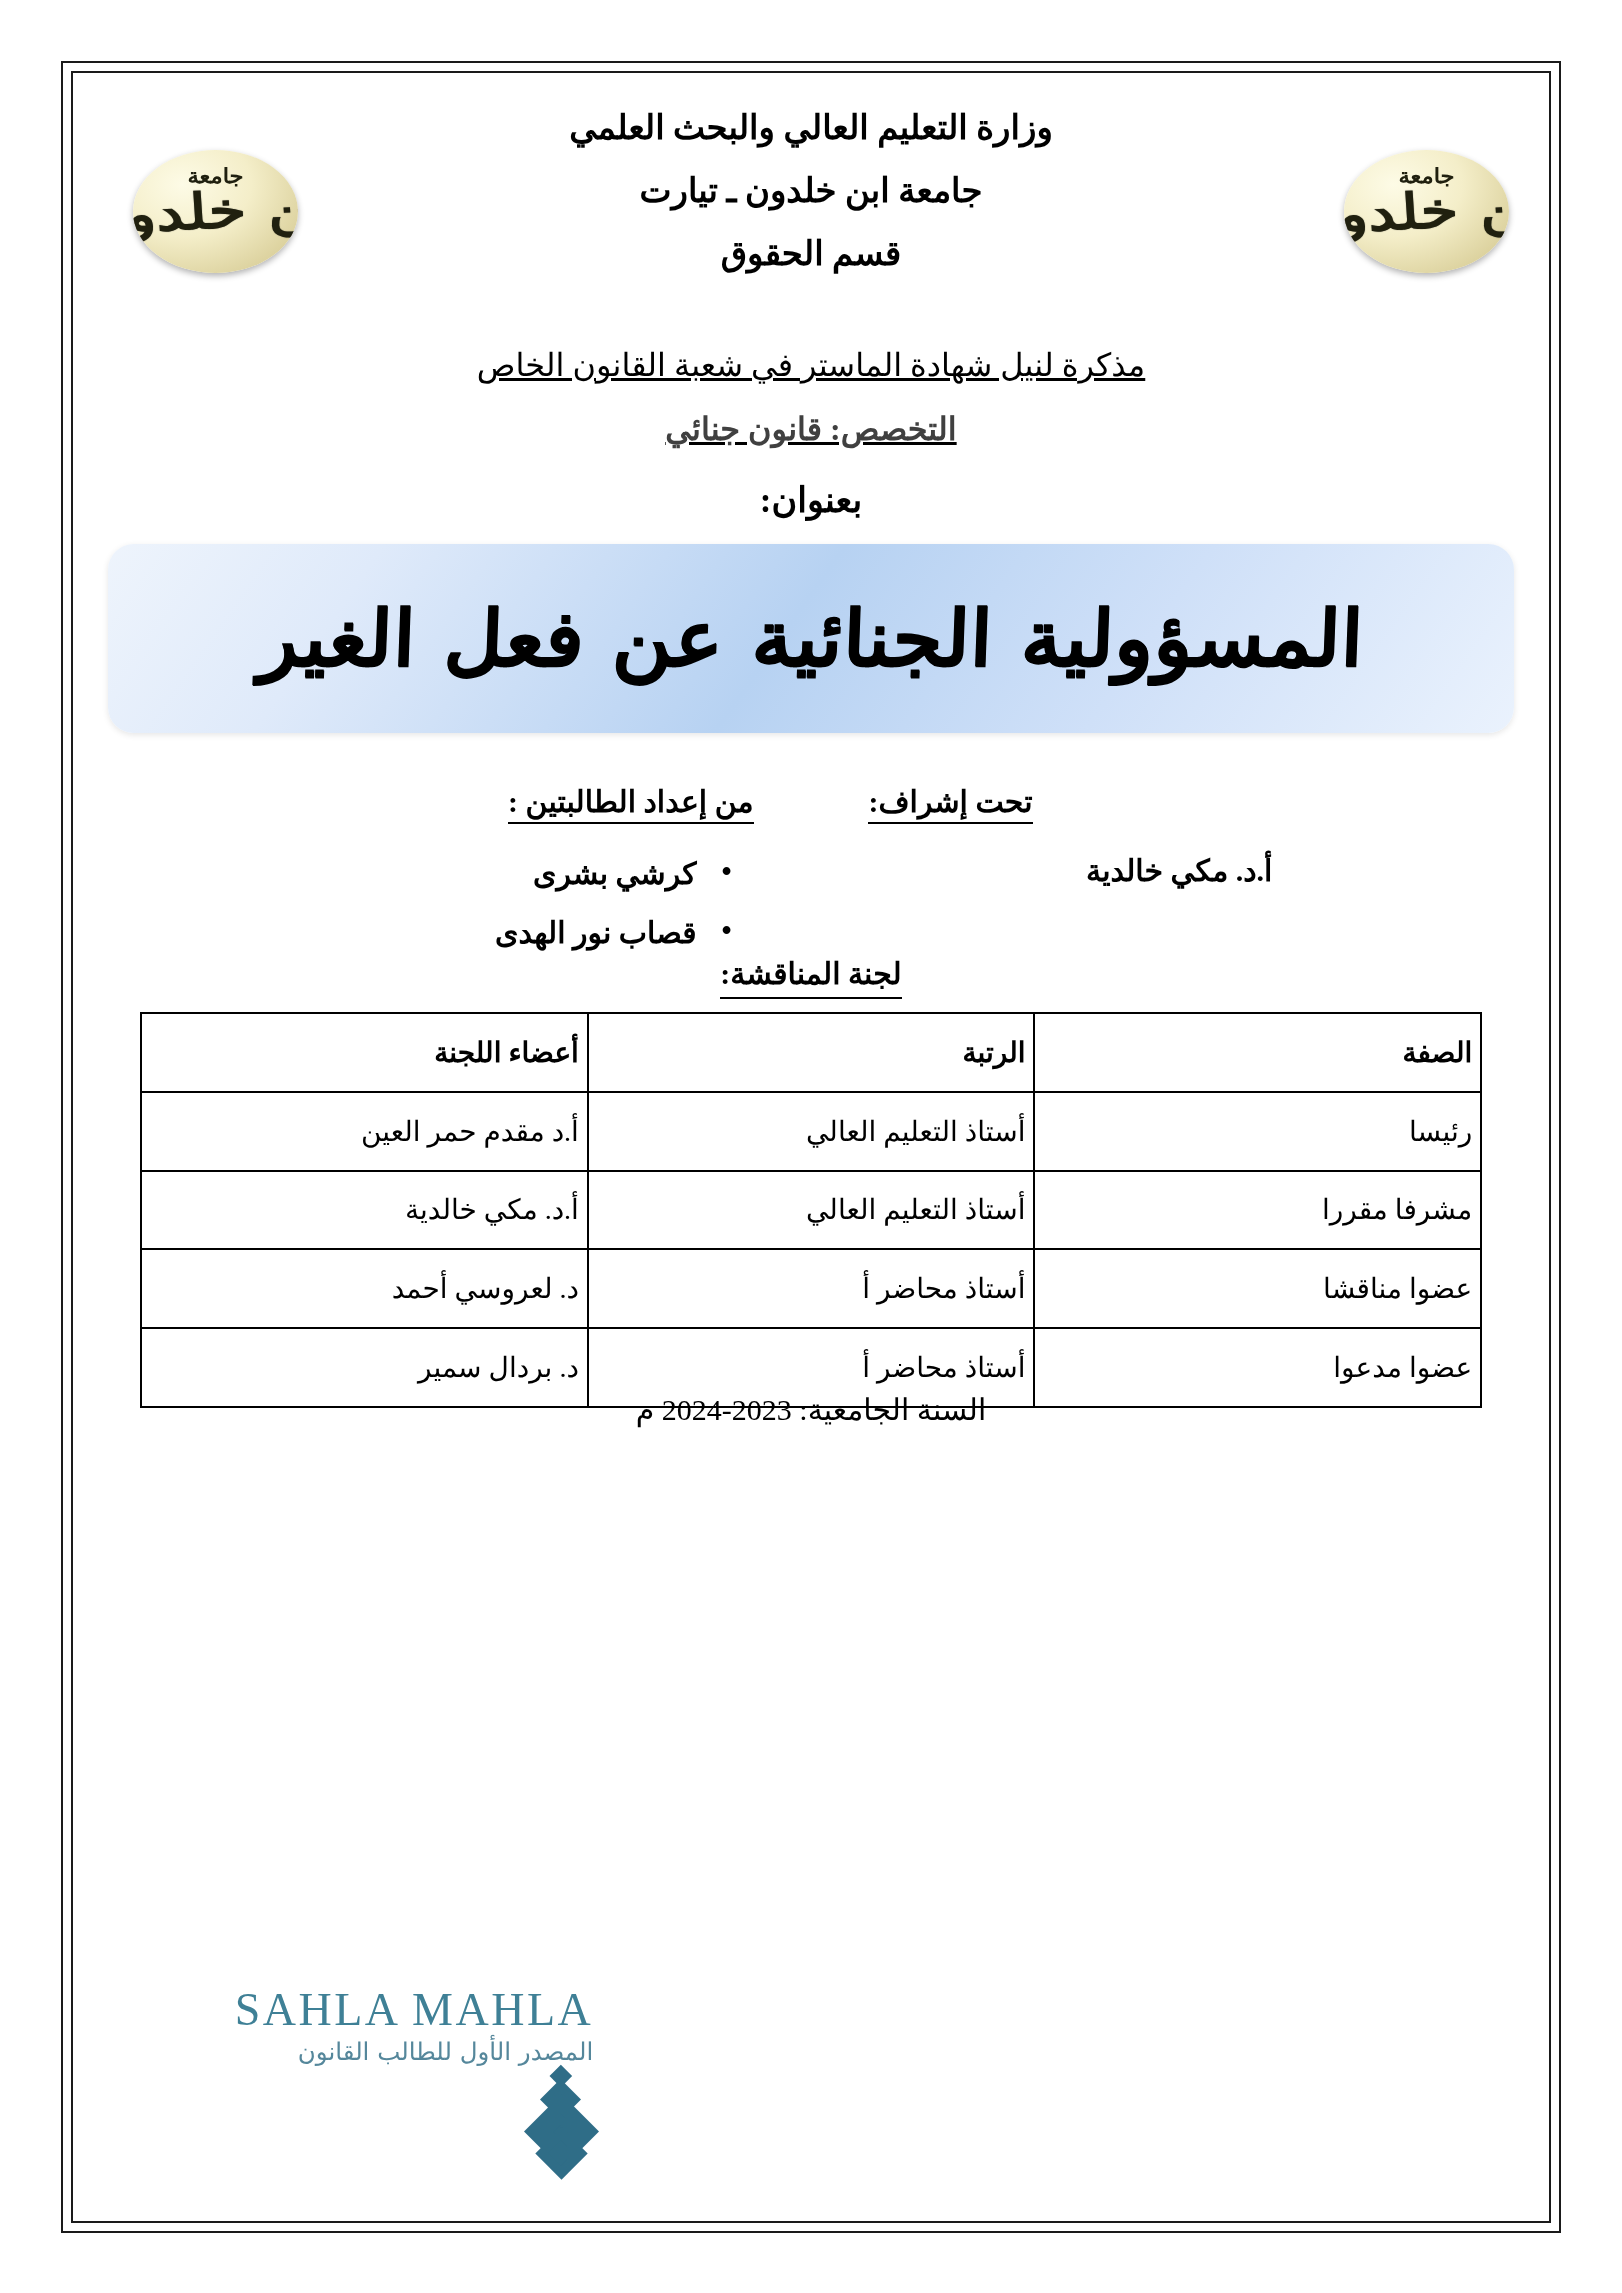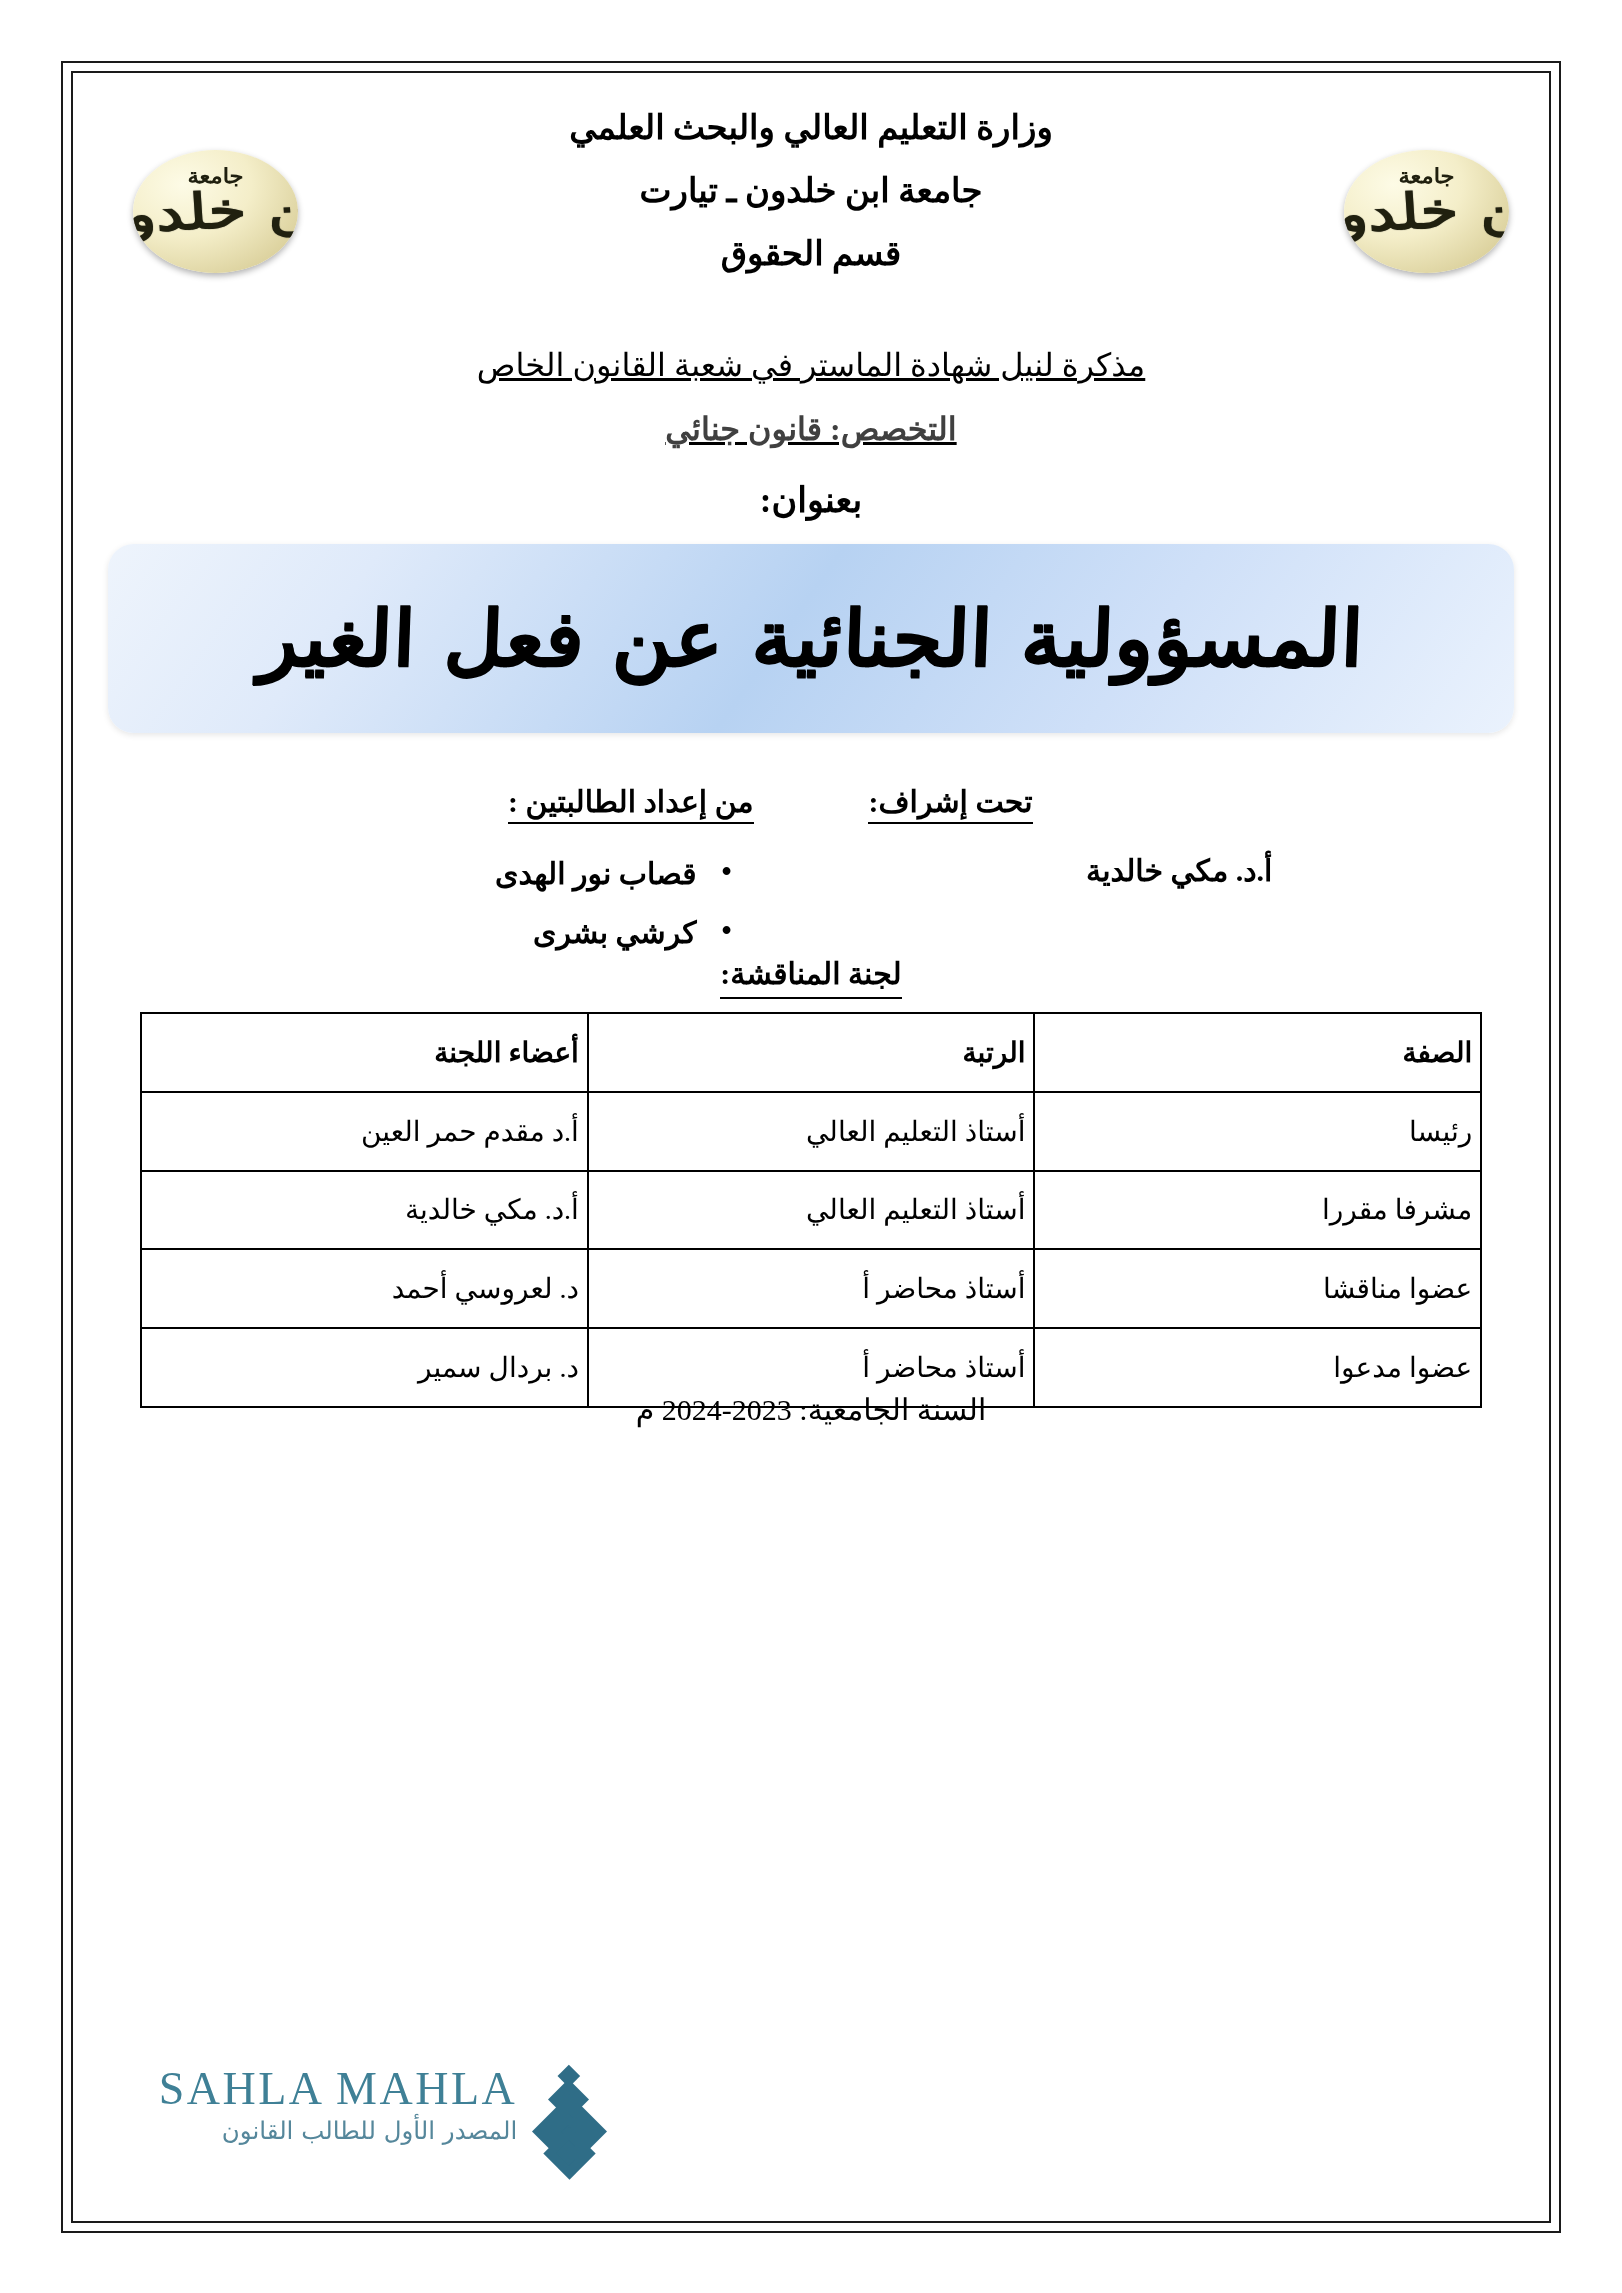--- a/index.html
+++ b/index.html
@@ -284,25 +284,26 @@
     font-size: 30px;
     font-weight: 400;
     color: #000;
     direction: rtl;
   }
 
   
   .watermark {
     position: absolute;
     bottom: 27.4px;
-    left: 8px;
+    left: 0;
     width: 510px;
     display: flex;
-    align-items: flex-start;
+    align-items: flex-end;
     direction: ltr;
+    flex-direction: column;
   }
   .watermark-text { flex: 1; text-align: right; padding-right: 9.8px; }
   .wm-title {
     font-family: "Liberation Serif", "DejaVu Serif", serif;
     font-size: 46px;
     font-weight: 400;
     letter-spacing: 2.5px;
     color: #3f8096;
     line-height: 1.0;
   }
@@ -375,22 +376,22 @@
   <div class="people-row">
 
     <div class="people-col supervisor">
       <div class="people-heading">تحت إشراف:</div>
       <span class="supervisor-name">أ.د. مكي خالدية</span>
     </div>
 
     <div class="people-col students">
       <div class="people-heading">من إعداد الطالبتين :</div>
       <ul class="students-list">
+        <li>كرشي بشرى</li>
         <li>قصاب نور الهدى</li>
-        <li>كرشي بشرى</li>
       </ul>
     </div>
 
   </div>
 
   <div class="jury-heading-wrap">
     <span class="jury-heading">لجنة المناقشة:</span>
   </div>
 
   <div class="jury-table-wrap">

